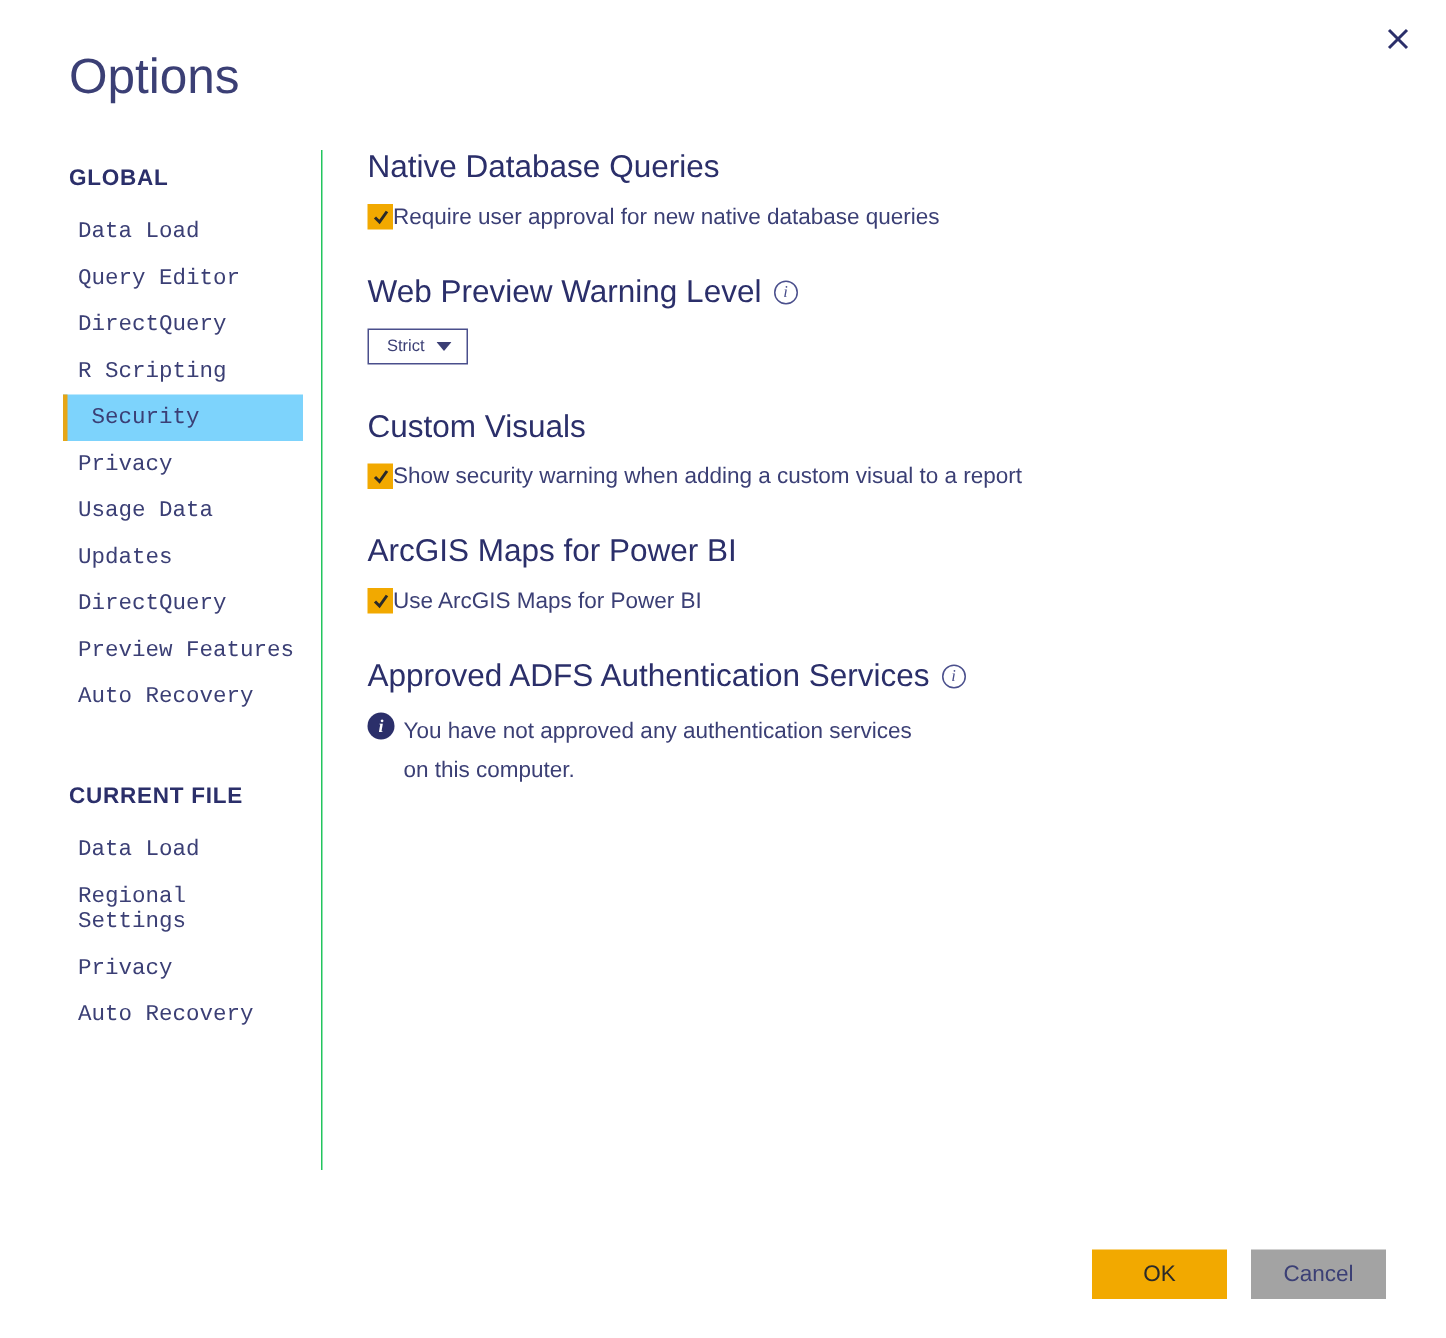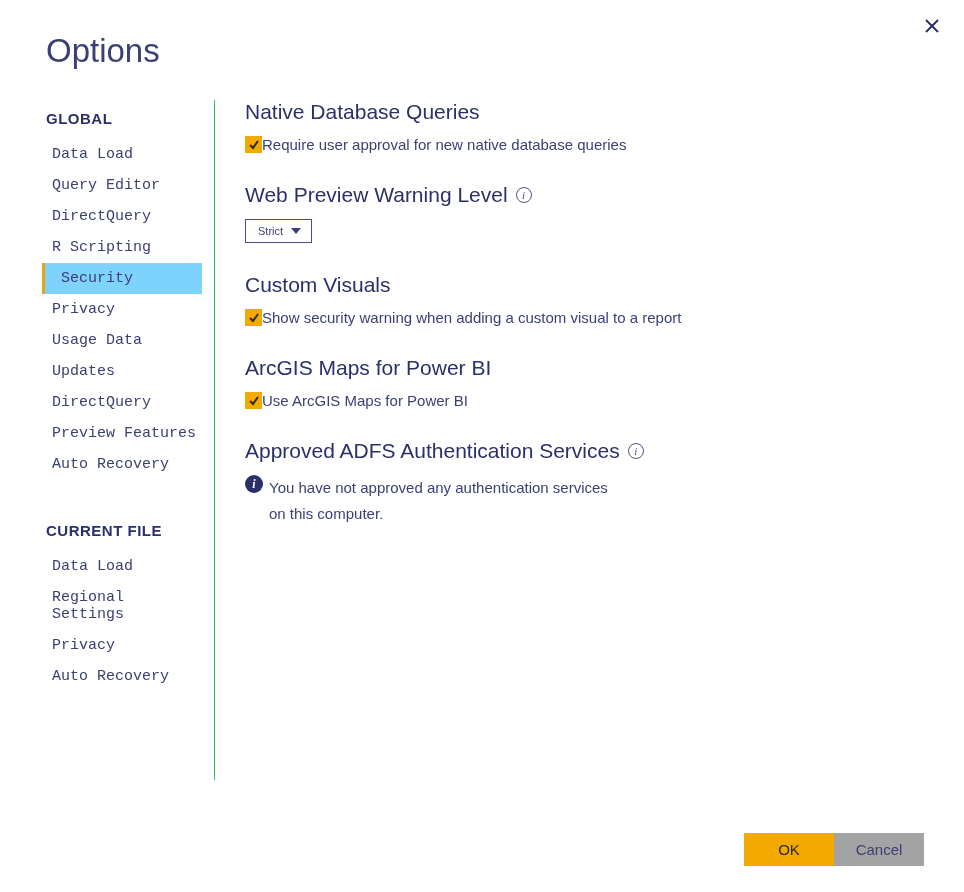--- a/index.html
+++ b/index.html
@@ -160,20 +160,21 @@
       color: #3b3f75;
     }
     .info-text-content {
       line-height: 1.7;
     }
     .footer {
       position: absolute;
       bottom: 26px;
       right: 40px;
       display: flex;
+      gap: 16px;
     }
     .btn {
       min-width: 90px;
       padding: 8px 20px;
       font-size: 15px;
       border: none;
       cursor: pointer;
       text-align: center;
     }
     .btn-primary {

